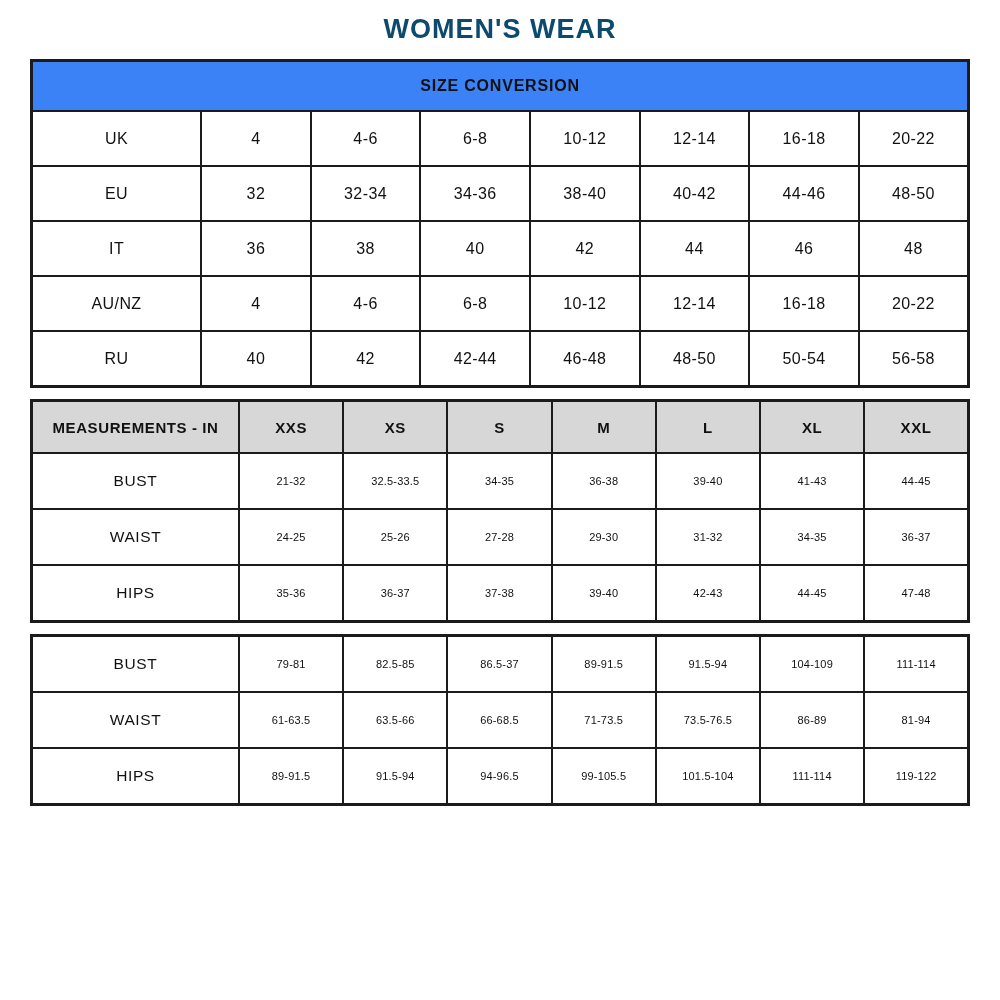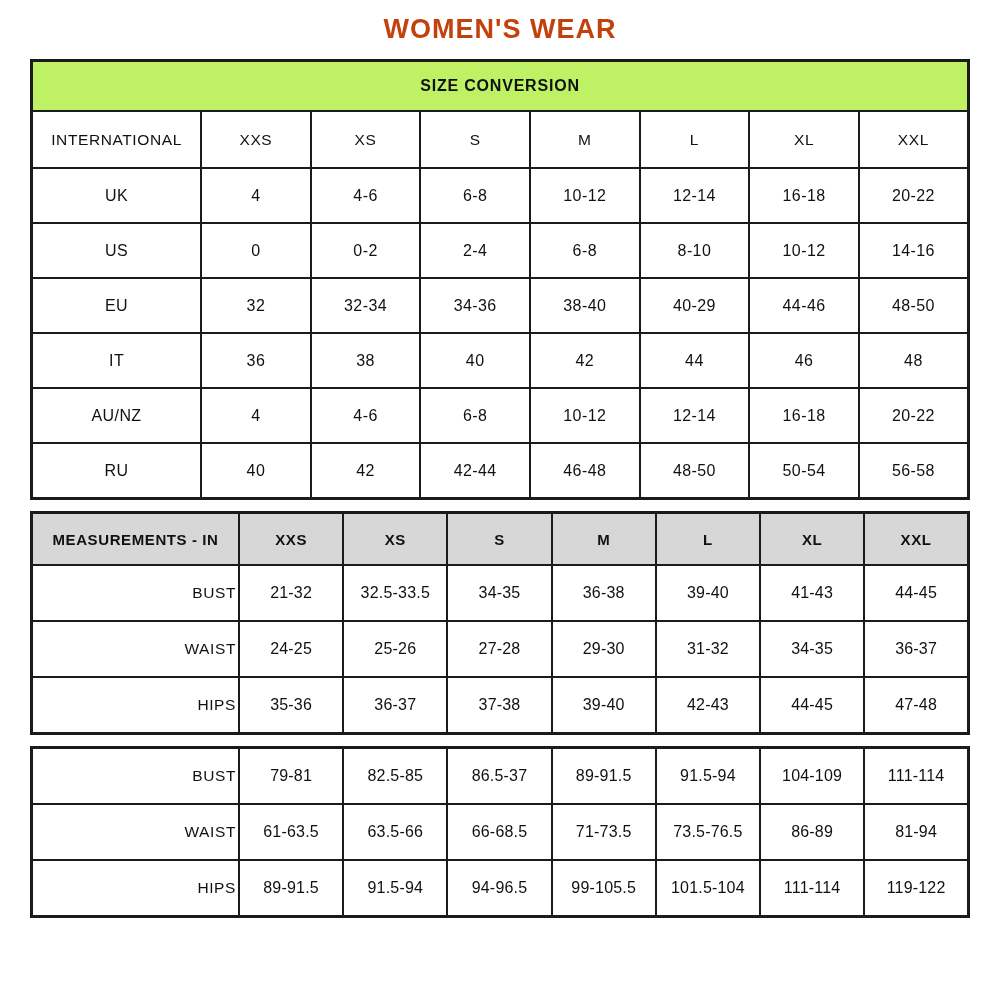--- a/index.html
+++ b/index.html
@@ -11,58 +11,58 @@
     background: #ffffff;
     font-family: "Liberation Sans", sans-serif;
     color: #111111;
   }
   .page-title {
     margin: 4px 0 14px 0;
     text-align: center;
     font-size: 27px;
     font-weight: 700;
     letter-spacing: 1px;
-    color: #c2410c;
+    color: #0c4a6e;
   }
   table.size-table {
     width: 100%;
     border-collapse: collapse;
     table-layout: fixed;
     border: 3px solid #1b1b1b;
     margin: 0 0 11px 0;
   }
   table.size-table th, table.size-table td {
     border: 2px solid #1b1b1b;
     text-align: center;
     vertical-align: middle;
     padding: 0 2px;
     overflow: hidden;
     white-space: nowrap;
   }
   
   .t1 .caption-row th {
     height: 48px;
-    background: #bef264;
+    background: #3b82f6;
     font-size: 16px;
     font-weight: 700;
     letter-spacing: 0.8px;
   }
   .t1 .header-row td { height: 55px; font-size: 15.5px; font-weight: 400; letter-spacing: 0.6px; }
   .t1 .data-row td   { height: 53px; font-size: 16px;   font-weight: 400; letter-spacing: 0.4px; }
   
   .meas .header-row th {
     height: 50px;
     background: #d7d7d7;
     font-size: 15px;
     font-weight: 700;
     letter-spacing: 0.6px;
     margin-top: 24px;
   }
-  .meas .data-row .row-label { font-size: 15.5px; letter-spacing: 0.6px; text-align: right; }
-  .meas .data-row td { height: 54px; font-size: 16px; letter-spacing: 0.2px; }
+  .meas .data-row .row-label { font-size: 15.5px; letter-spacing: 0.6px; }
+  .meas .data-row td { height: 54px; font-size: 11px; letter-spacing: 0.2px; }
 </style>
 </head>
 <body>
 
 <div class="page">
 
   <h1 class="page-title">WOMEN'S WEAR</h1>
 
   <table class="size-table t1">
     <colgroup>
@@ -71,58 +71,38 @@
         <col style="width:11.7%">
         <col style="width:11.7%">
       <col style="width:11.7%">
         <col style="width:11.7%">
         <col style="width:11.7%">
         <col style="width:11.7%">
     </colgroup>
     <tbody>
       <tr class="caption-row">
         <th colspan="8">SIZE CONVERSION</th>
-      </tr>
-      <tr class="header-row">
-        <td>INTERNATIONAL</td>
-        <td>XXS</td>
-        <td>XS</td>
-        <td>S</td>
-        <td>M</td>
-        <td>L</td>
-        <td>XL</td>
-        <td>XXL</td>
       </tr>
       <tr class="data-row">
         <td class="row-label">UK</td>
         <td>4</td>
         <td>4-6</td>
         <td>6-8</td>
         <td>10-12</td>
         <td>12-14</td>
         <td>16-18</td>
         <td>20-22</td>
       </tr>
       <tr class="data-row">
-        <td class="row-label">US</td>
-        <td>0</td>
-        <td>0-2</td>
-        <td>2-4</td>
-        <td>6-8</td>
-        <td>8-10</td>
-        <td>10-12</td>
-        <td>14-16</td>
-      </tr>
-      <tr class="data-row">
         <td class="row-label">EU</td>
         <td>32</td>
         <td>32-34</td>
         <td>34-36</td>
         <td>38-40</td>
-        <td>40-29</td>
+        <td>40-42</td>
         <td>44-46</td>
         <td>48-50</td>
       </tr>
       <tr class="data-row">
         <td class="row-label">IT</td>
         <td>36</td>
         <td>38</td>
         <td>40</td>
         <td>42</td>
         <td>44</td>

